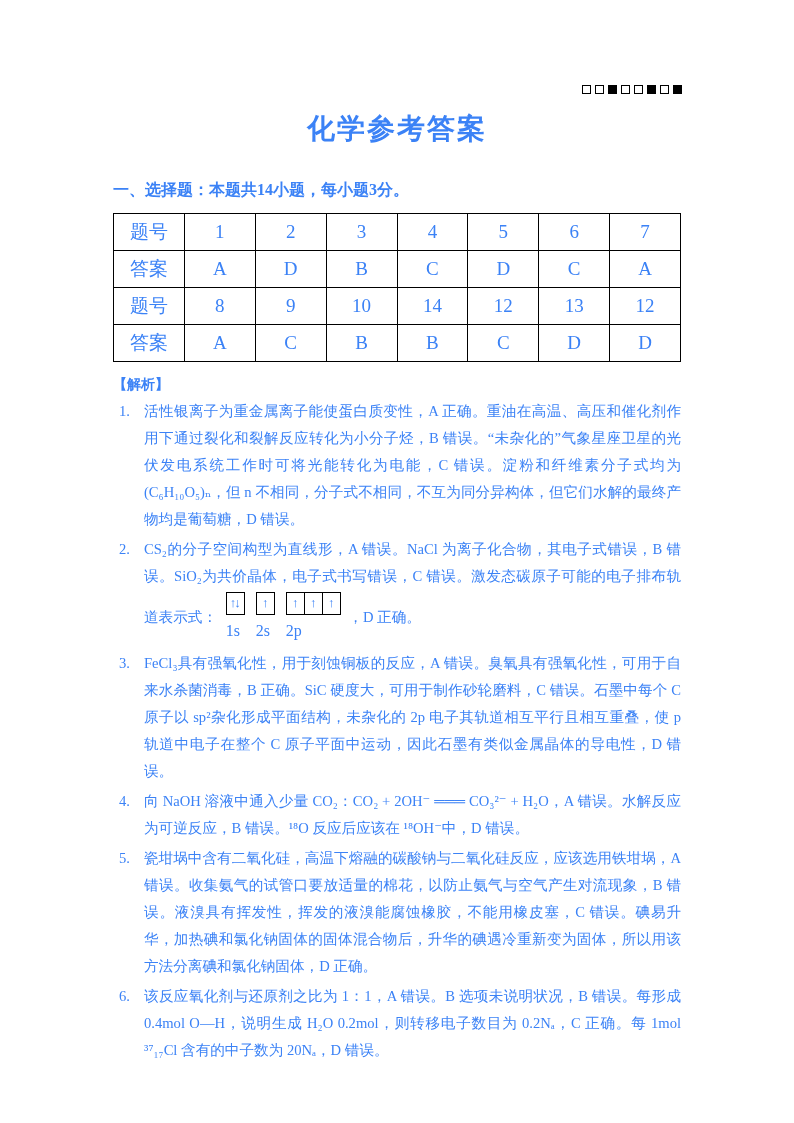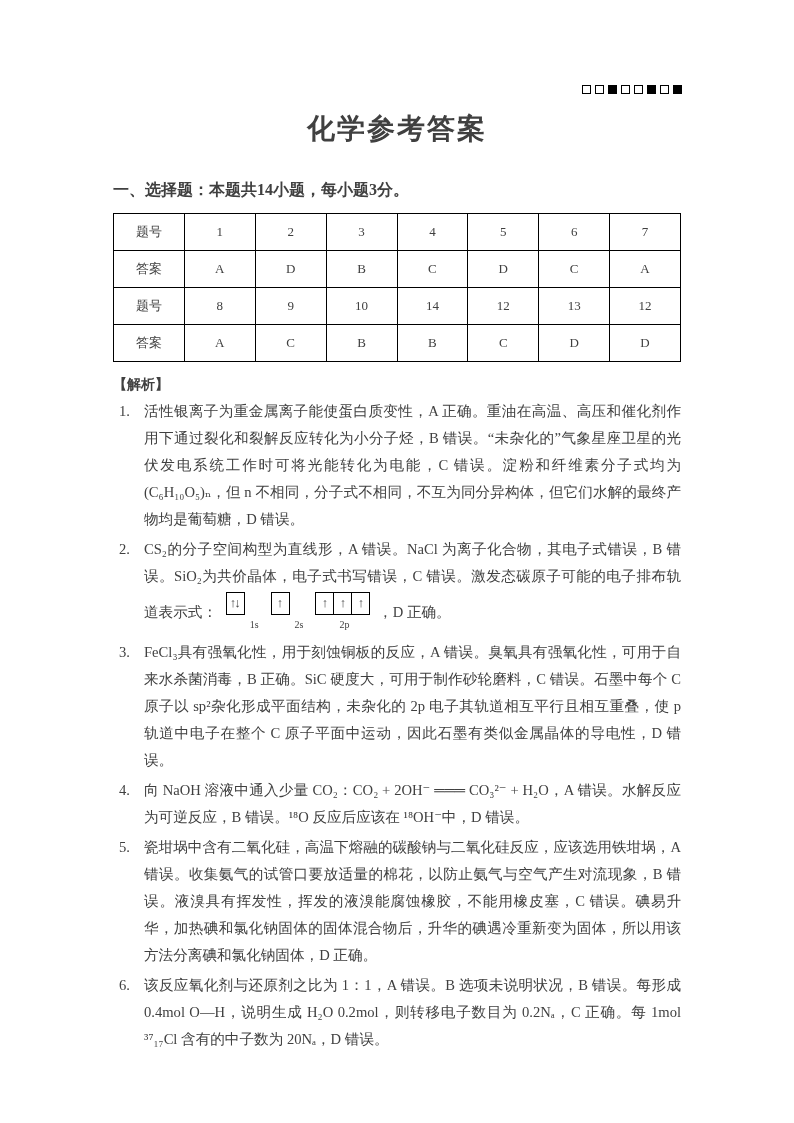--- a/index.html
+++ b/index.html
@@ -4,21 +4,21 @@
 <style>
   * { margin: 0; padding: 0; box-sizing: border-box; }
   html, body { background: #e8e8e8; }
   .page {
     width: 794px;
     height: 1123px;
     margin: 0 auto;
     background: #ffffff;
     position: relative;
     font-family: "Liberation Serif", "DejaVu Serif", serif;
-    color: #404040;
+    color: #3b82f6;
     overflow: hidden;
   }
   .collation-marks {
     position: absolute;
     top: 85px;
     right: 112px;
     display: flex;
     gap: 4px;
   }
   .mark {
@@ -49,21 +49,21 @@
     margin-top: 12px;
     width: 100%;
     border-collapse: collapse;
     table-layout: fixed;
   }
   table.answer-table td {
     border: 1px solid #000;
     height: 37px;
     text-align: center;
     vertical-align: middle;
-    font-size: 13px;
+    font-size: 19px;
   }
   .analysis-heading {
     margin-top: 14px;
     font-size: 14px;
     font-weight: bold;
   }
   .analysis-items { margin-top: 4px; }
   .item {
     display: flex;
     padding-left: 6px;
@@ -97,23 +97,22 @@
     border: 1px solid #000;
     margin-right: -1px;
     display: flex;
     align-items: center;
     justify-content: center;
     font-size: 13px;
     letter-spacing: -2px;
     padding-right: 2px;
   }
   .orbital-label {
-    font-size: 10px;
+    font-size: 16px;
     margin-top: 1px;
-    margin-left: 24px;
   }
   .page-footer {
     position: absolute;
     bottom: 108px;
     left: 0;
     width: 100%;
     text-align: center;
     font-size: 12.5px;
     font-weight: bold;
   }

